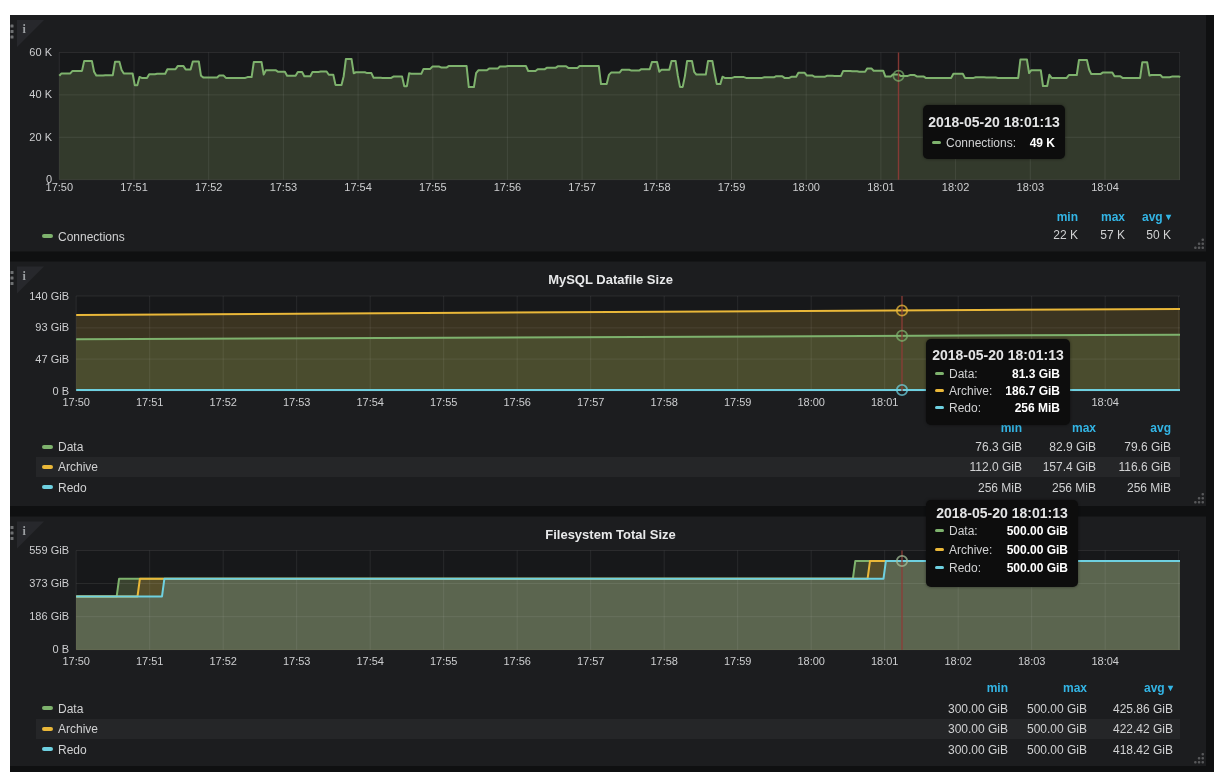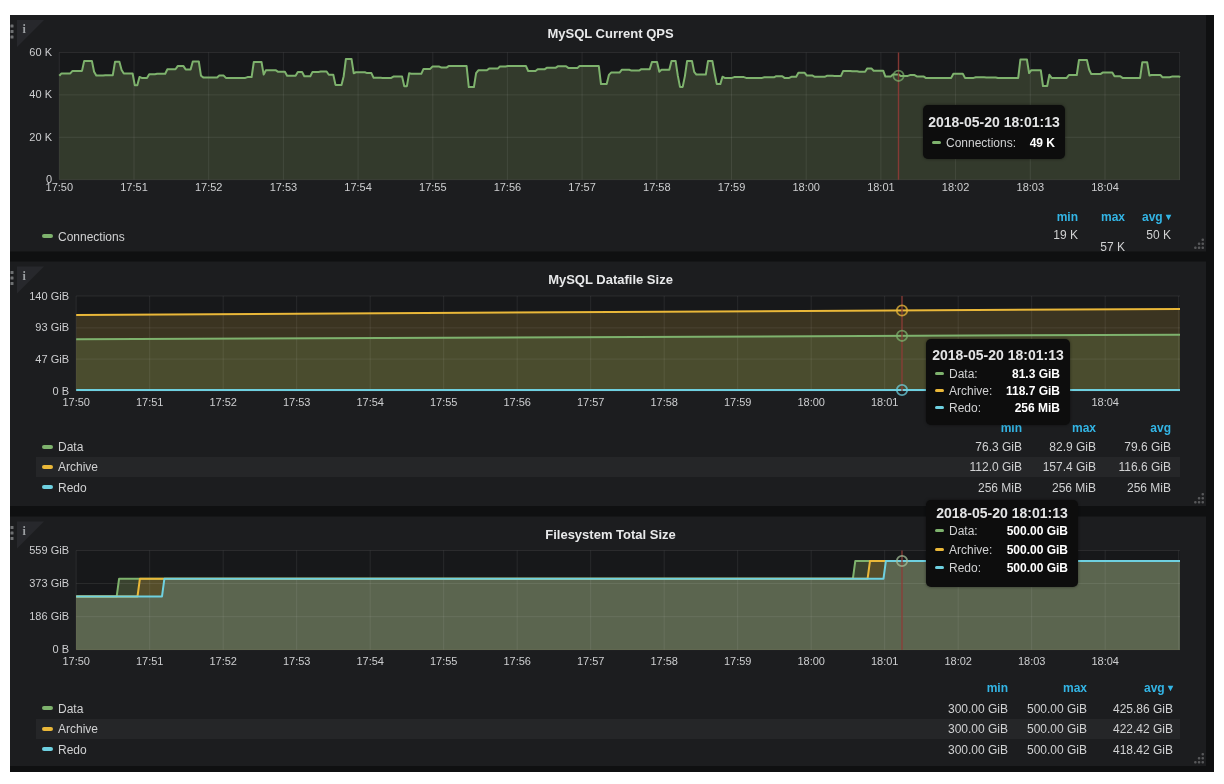--- a/index.html
+++ b/index.html
@@ -193,28 +193,27 @@
 <text x="52" y="183.2" text-anchor="end" font-family="Liberation Sans" font-size="11" fill="#cdced0">0</text>
 <text x="69" y="299.5" text-anchor="end" font-family="Liberation Sans" font-size="11" fill="#cdced0">140 GiB</text>
 <text x="69" y="331.4" text-anchor="end" font-family="Liberation Sans" font-size="11" fill="#cdced0">93 GiB</text>
 <text x="69" y="362.6" text-anchor="end" font-family="Liberation Sans" font-size="11" fill="#cdced0">47 GiB</text>
 <text x="69" y="394.5" text-anchor="end" font-family="Liberation Sans" font-size="11" fill="#cdced0">0 B</text>
 <text x="69" y="554.0" text-anchor="end" font-family="Liberation Sans" font-size="11" fill="#cdced0">559 GiB</text>
 <text x="69" y="587.0" text-anchor="end" font-family="Liberation Sans" font-size="11" fill="#cdced0">373 GiB</text>
 <text x="69" y="620.2" text-anchor="end" font-family="Liberation Sans" font-size="11" fill="#cdced0">186 GiB</text>
 <text x="69" y="653.2" text-anchor="end" font-family="Liberation Sans" font-size="11" fill="#cdced0">0 B</text>
 </svg>
-<div class="title" style="left:12px;top:25.5px;width:1197px">MySQL Current QPS</div>
 <div class="title" style="left:12px;top:526.5px;width:1197px">Filesystem Total Size</div>
 <div class="title" style="left:12px;top:271.5px;width:1197px">MySQL Datafile Size</div>
 <div class="t r hdr" style="right:146px;top:209.9px;">min</div>
 <div class="t r hdr" style="right:99px;top:209.9px;">max</div>
 <div class="t r hdr" style="right:53px;top:209.9px;">avg <span class="caret">▾</span></div>
-<div class="t r val" style="right:146px;top:228.3px;">19 K</div>
-<div class="t r val" style="right:99px;top:228.3px;margin-top:12px;">57 K</div>
+<div class="t r val" style="right:146px;top:228.3px;">22 K</div>
+<div class="t r val" style="right:99px;top:228.3px;">57 K</div>
 <div class="t r val" style="right:53px;top:228.3px;">50 K</div>
 <div class="swatch" style="left:42px;top:234px;background:#7EB26D"></div>
 <div class="t val" style="left:58px;top:229.5px;">Connections</div>
 <div class="stripe" style="left:36px;top:457px;width:1144px;height:20px"></div>
 <div class="t r hdr" style="right:202px;top:421px;">min</div>
 <div class="t r hdr" style="right:128px;top:421px;">max</div>
 <div class="t r hdr" style="right:53px;top:421px;">avg</div>
 <div class="t r val" style="right:202px;top:440px;">76.3 GiB</div>
 <div class="t r val" style="right:128px;top:440px;">82.9 GiB</div>
 <div class="t r val" style="right:53px;top:440px;">79.6 GiB</div>
@@ -255,21 +254,21 @@
       <div class="tiplabel" style="top:30.5px">Connections:</div>
       <div class="tipval" style="top:30.5px">49 K</div>
     </div>
 <div class="tip" style="left:926px;top:338.5px;width:144px;height:86px">
       <div class="tiptitle" style="top:8.5px">2018-05-20 18:01:13</div>
       <div class="tipdash" style="top:33.5px;background:#7EB26D"></div>
       <div class="tiplabel" style="top:28.5px">Data:</div>
       <div class="tipval" style="top:28.5px">81.3 GiB</div>
       <div class="tipdash" style="top:50.5px;background:#EAB839"></div>
       <div class="tiplabel" style="top:45.5px">Archive:</div>
-      <div class="tipval" style="top:45.5px">118.7 GiB</div>
+      <div class="tipval" style="top:45.5px">186.7 GiB</div>
       <div class="tipdash" style="top:67.5px;background:#6ED0E0"></div>
       <div class="tiplabel" style="top:62.5px">Redo:</div>
       <div class="tipval" style="top:62.5px">256 MiB</div>
     </div>
 <div class="tip" style="left:926px;top:499.5px;width:152px;height:87px">
       <div class="tiptitle" style="top:5.5px">2018-05-20 18:01:13</div>
       <div class="tipdash" style="top:29.5px;background:#7EB26D"></div>
       <div class="tiplabel" style="top:24.5px">Data:</div>
       <div class="tipval" style="top:24.5px">500.00 GiB</div>
       <div class="tipdash" style="top:48px;background:#EAB839"></div>

